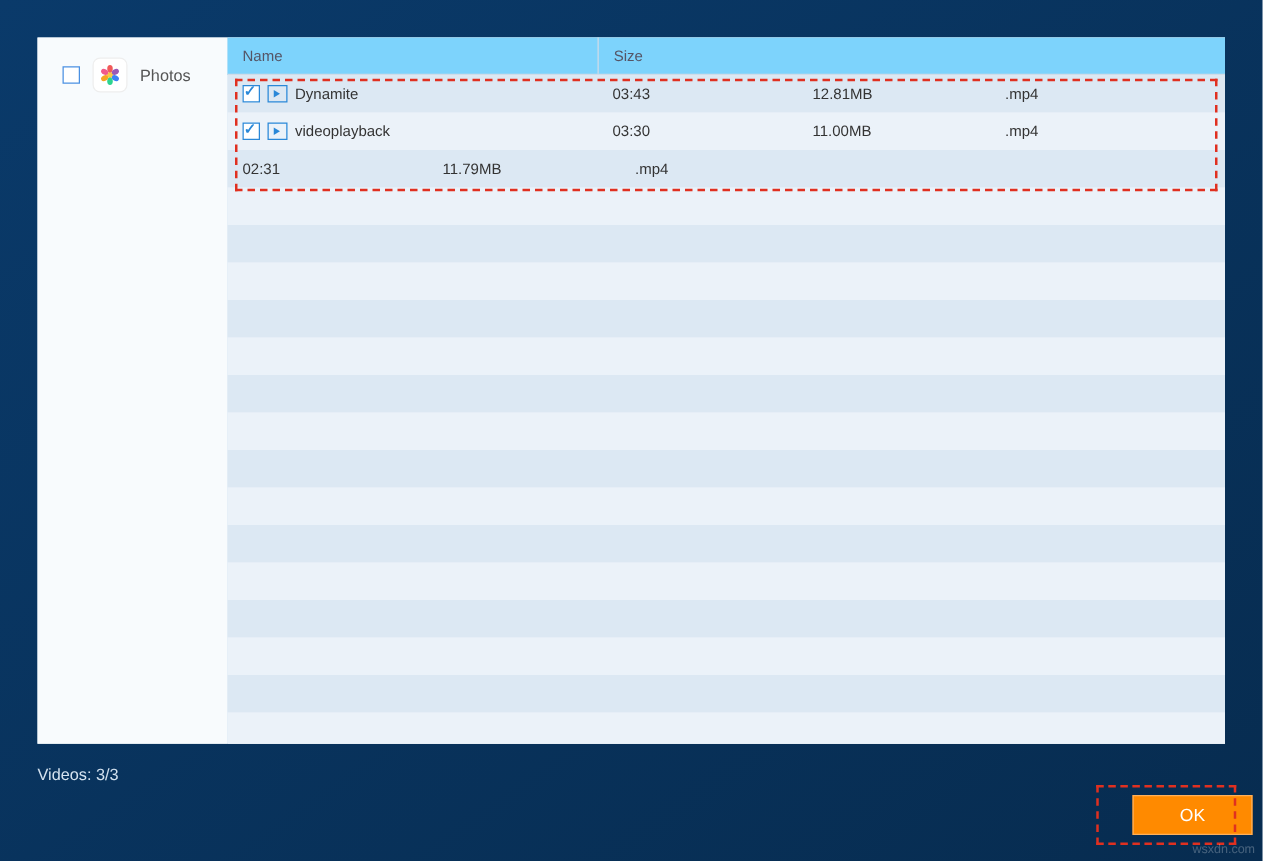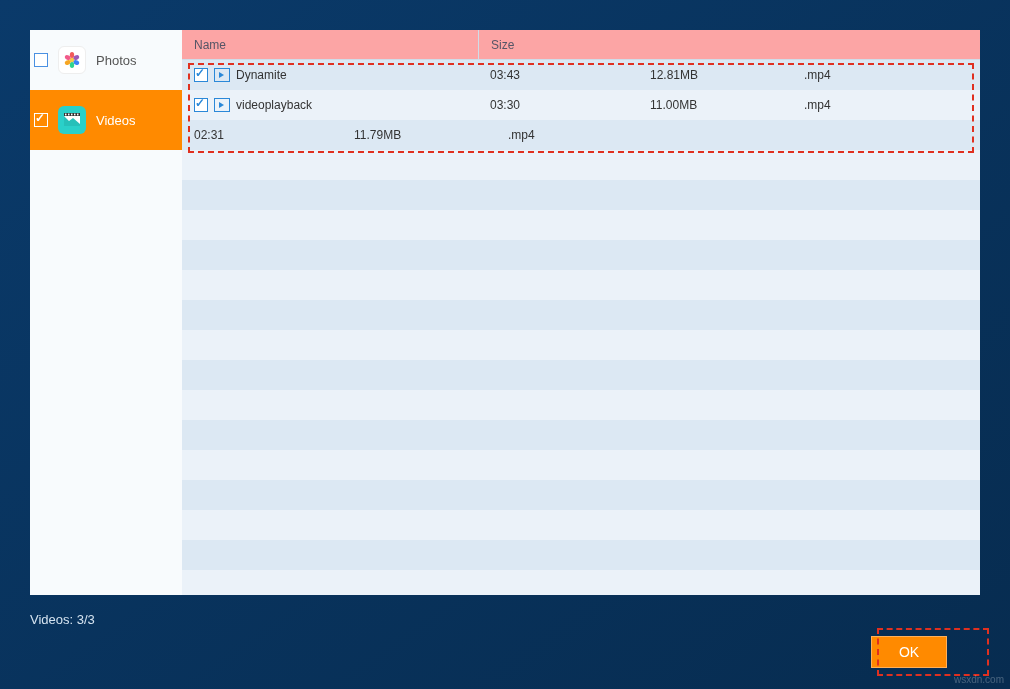--- a/index.html
+++ b/index.html
@@ -26,21 +26,21 @@
     .sidebar {
       width: 152px;
       background: #f8fbfd;
       display: flex;
       flex-direction: column;
     }
     .sidebar-item {
       display: flex;
       align-items: center;
       height: 60px;
-      padding-left: 4px;
+      padding-left: 20px;
       gap: 10px;
       cursor: pointer;
       color: #555;
       text-align: center;
     }
     .sidebar-item.active {
       background: #ff8a00;
       color: #fff;
     }
     .sidebar-checkbox {
@@ -90,21 +90,21 @@
     .main {
       flex: 1;
       background: #e6eff7;
       display: flex;
       flex-direction: column;
       position: relative;
     }
     .table-header {
       display: flex;
       height: 30px;
-      background: #fca5a5;
+      background: #7dd3fc;
       border-bottom: 1px solid #d0dce8;
     }
     .th {
       display: flex;
       align-items: center;
       padding-left: 12px;
       color: #556;
       font-size: 12px;
       border-left: 1px solid #d0dce8;
     }
@@ -187,23 +187,23 @@
     
     .status {
       position: absolute;
       left: 30px;
       top: 612px;
       color: #d5e3f0;
       font-size: 13px;
     }
     .ok-btn {
       position: absolute;
-      left: 871px;
+      left: 906px;
       top: 636px;
-      width: 76px;
+      width: 96px;
       height: 32px;
       background: #ff8a00;
       border: 1px solid #ffb05a;
       color: #fff;
       font-size: 14px;
       display: flex;
       align-items: center;
       justify-content: center;
       cursor: pointer;
     }
@@ -235,36 +235,20 @@
               <ellipse cx="-4.3" cy="2.5" rx="2.2" ry="3" fill="#f6a623" transform="rotate(60 -4.3 2.5)"></ellipse>
               <ellipse cx="-4.3" cy="-2.5" rx="2.2" ry="3" fill="#f15a8a" transform="rotate(120 -4.3 -2.5)"></ellipse>
             </g>
           </g>
         </svg>
       </span>
       <span class="sidebar-label">Photos</span>
     </div>
 
 
-    <div class="sidebar-item active">
-      <span class="sidebar-checkbox"></span>
-      <span class="sidebar-icon videos-app">
-        <svg width="20" height="20" viewBox="0 0 20 20">
-          <rect x="2" y="5" width="16" height="11" rx="1" fill="#fff"></rect>
-          <rect x="2" y="3" width="16" height="3" fill="#333"></rect>
-          <rect x="3" y="3.6" width="1.5" height="1.8" fill="#fff"></rect>
-          <rect x="6" y="3.6" width="1.5" height="1.8" fill="#fff"></rect>
-          <rect x="9" y="3.6" width="1.5" height="1.8" fill="#fff"></rect>
-          <rect x="12" y="3.6" width="1.5" height="1.8" fill="#fff"></rect>
-          <rect x="15" y="3.6" width="1.5" height="1.8" fill="#fff"></rect>
-          <path d="M2 6 L7 11 L11 8 L18 14 L18 16 L2 16 Z" fill="#26c0b9"></path>
-        </svg>
-      </span>
-      <span class="sidebar-label">Videos</span>
-    </div>
   </div>
 
   <div class="main">
     <div class="table-header">
       <div class="th col-name">Name</div>
       <div class="th col-size">Size</div>
     </div>
     <div class="table-body">
       <div class="row">
         <div class="cell col-name">

